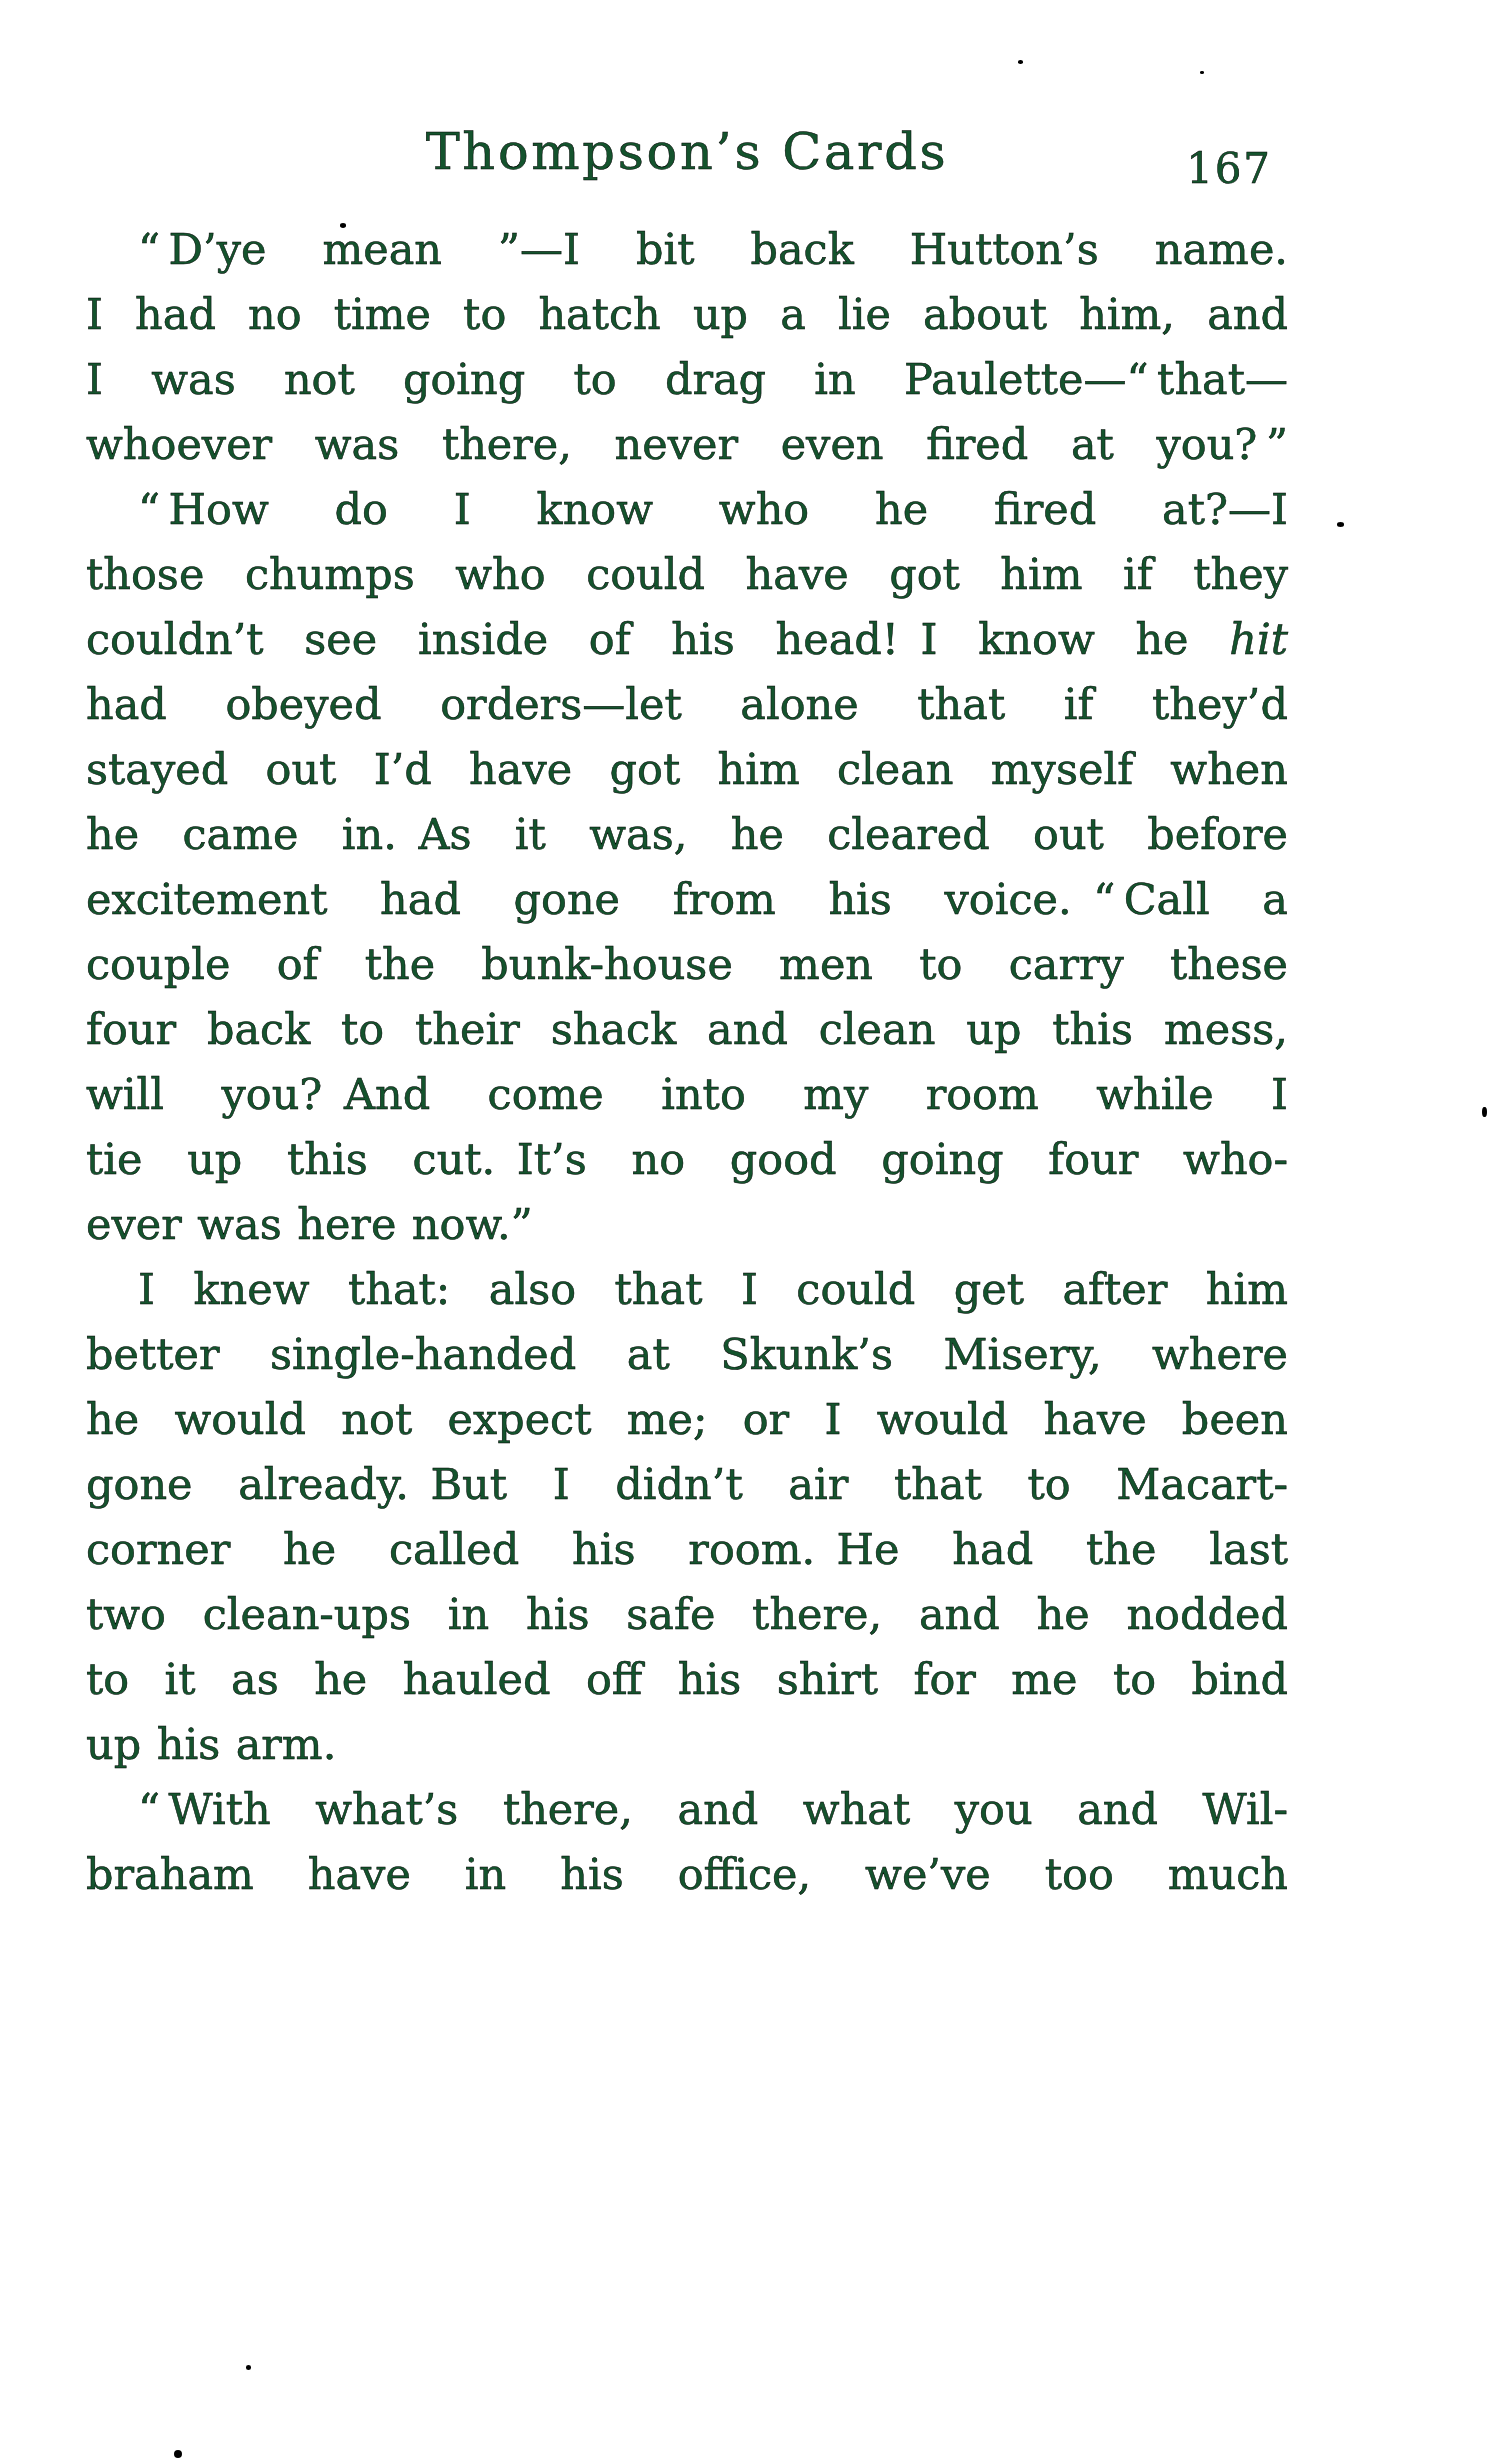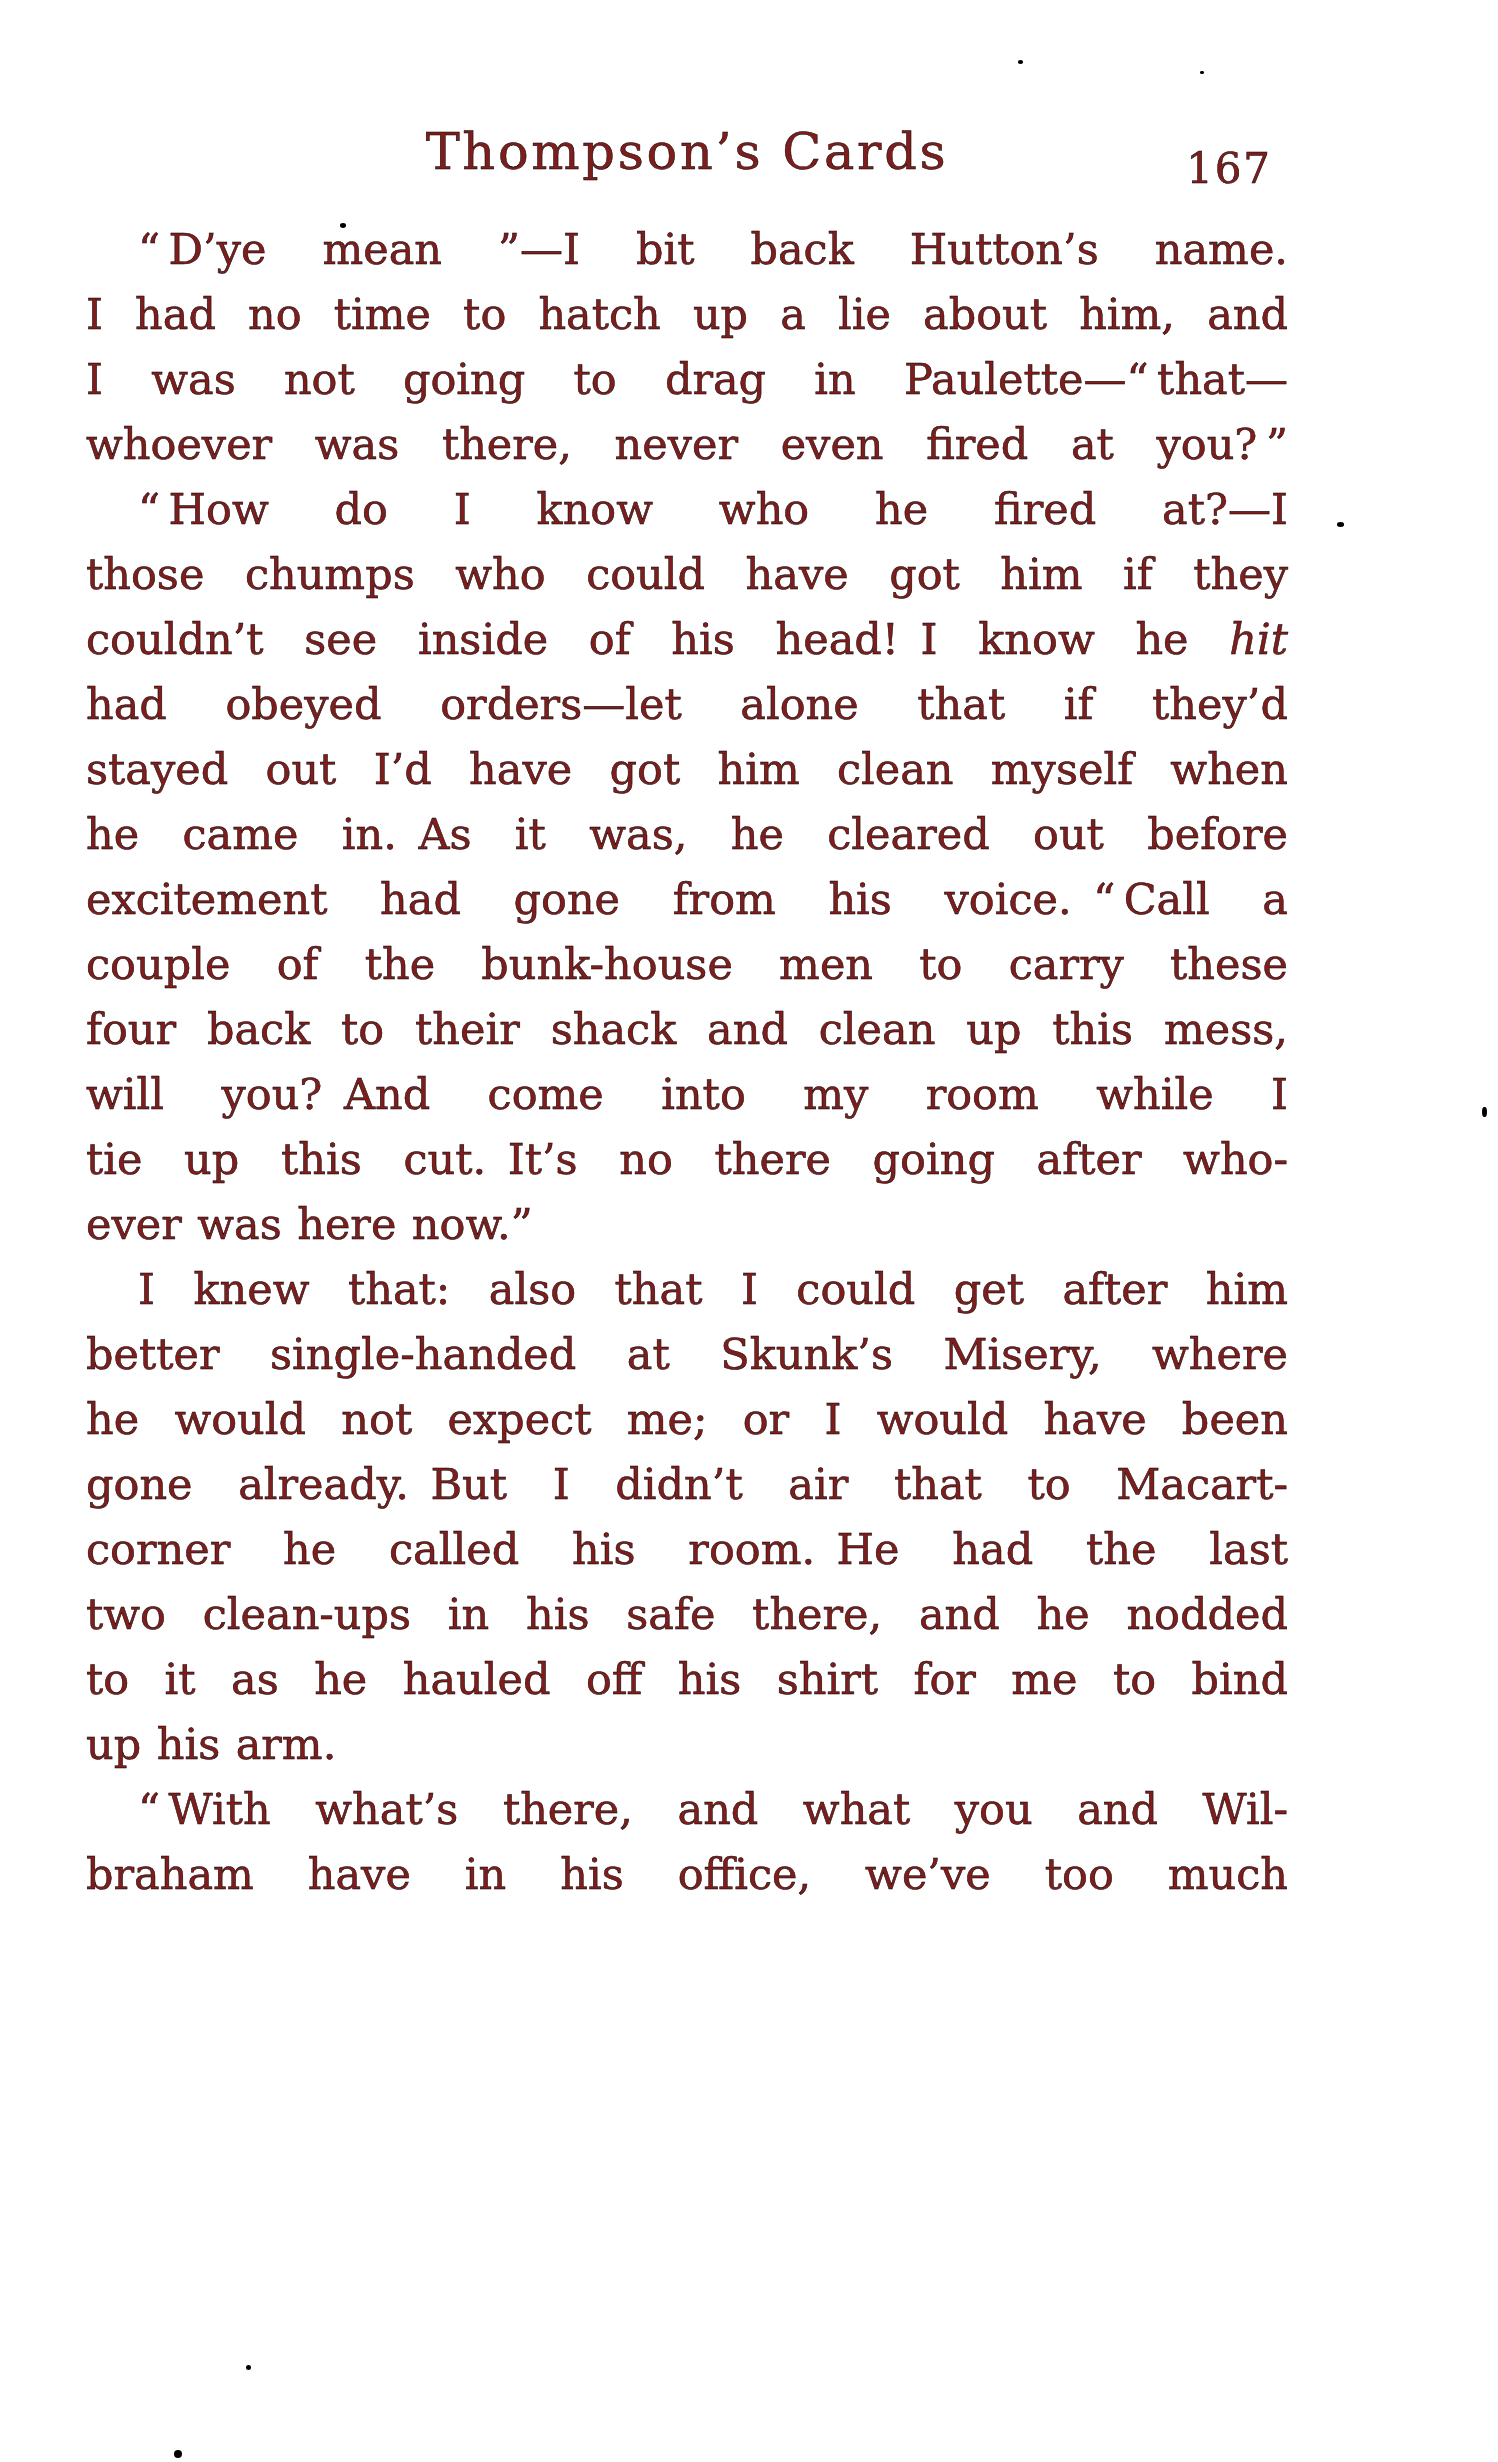--- a/index.html
+++ b/index.html
@@ -7,21 +7,21 @@
     padding: 0;
     background: #ffffff;
   }
   .page {
     position: relative;
     width: 1498px;
     height: 2462px;
     background: #ffffff;
     overflow: hidden;
     font-family: "DejaVu Serif", "Liberation Serif", serif;
-    color: #7f1d1d;
+    color: #14532d;
     -webkit-text-stroke: 0.5px #000;
   }
   .header {
     position: absolute;
     left: 86px;
     top: 116px;
     width: 1202px;
     height: 72px;
     line-height: 72px;
   }
@@ -86,21 +86,21 @@
         <div class="line j first"><span>“ How do I know who he fired at?—I</span></div>
         <div class="line j"><span>those chumps who could have got him if they</span></div>
         <div class="line j"><span>couldn’t see inside of his head! I know he </span><em>hit</em></div>
         <div class="line j"><span>had obeyed orders—let alone that if they’d</span></div>
         <div class="line j"><span>stayed out I’d have got him clean myself when</span></div>
         <div class="line j"><span>he came in. As it was, he cleared out before</span></div>
         <div class="line j"><span>excitement had gone from his voice. “ Call a</span></div>
         <div class="line j"><span>couple of the bunk-house men to carry these</span></div>
         <div class="line j"><span>four back to their shack and clean up this mess,</span></div>
         <div class="line j"><span>will you? And come into my room while I</span></div>
-        <div class="line j"><span>tie up this cut. It’s no there going after who-</span></div>
+        <div class="line j"><span>tie up this cut. It’s no good going four who-</span></div>
         <div class="line"><span>ever was here now.”</span></div>
       </div>
       <div class="para">
         <div class="line j first"><span>I knew that: also that I could get after him</span></div>
         <div class="line j"><span>better single-handed at Skunk’s Misery, where</span></div>
         <div class="line j"><span>he would not expect me; or I would have been</span></div>
         <div class="line j"><span>gone already. But I didn’t air that to Macart-</span></div>
         <div class="line j"><span>corner he called his room. He had the last</span></div>
         <div class="line j"><span>two clean-ups in his safe there, and he nodded</span></div>
         <div class="line j"><span>to it as he hauled off his shirt for me to bind</span></div>

